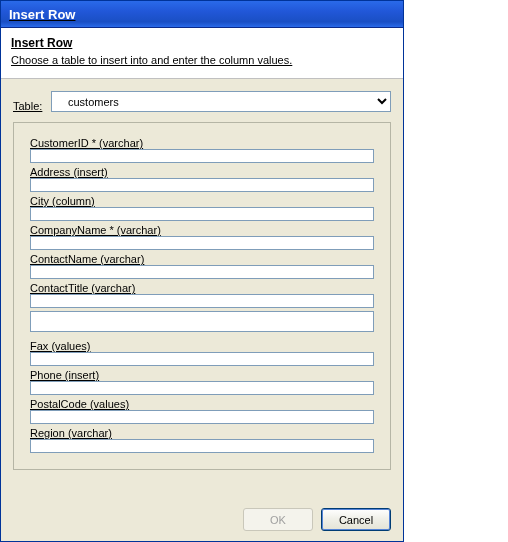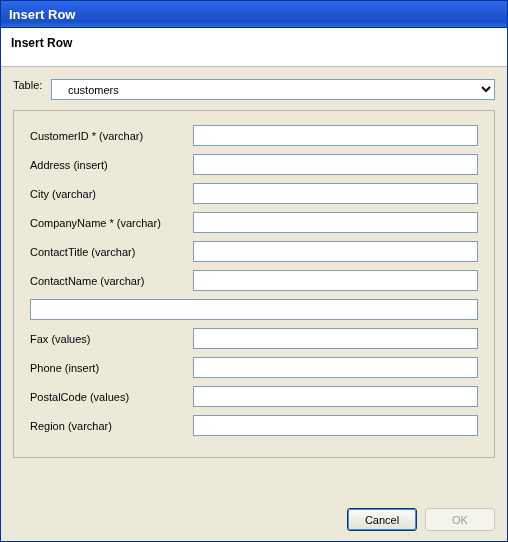--- a/index.html
+++ b/index.html
@@ -1,42 +1,42 @@
 <!DOCTYPE html>
 <html><head>
 <meta charset="utf-8">
 <style>
   html,body{margin:0;padding:0;font-family:Tahoma,Arial,sans-serif;font-size:11px;background:#fff;}
-  .window{width:508px;height:542px;border:1px solid #003399;background:#ece9d8;box-sizing:border-box;position:relative;}
+  .window{width:404px;height:542px;border:1px solid #003399;background:#ece9d8;box-sizing:border-box;position:relative;text-decoration:underline;}
   .titlebar{
     height:26px;
     background: linear-gradient(to bottom,#2a6ae9 0%,#2157d8 40%,#1a4fc4 80%,#2a6ae9 100%);
     color:#fff;font-weight:bold;font-size:13px;
     display:flex;align-items:center;padding:0 8px;
     border-bottom:1px solid #0a2a8a;
   }
   .header-area{background:#fff;border-bottom:1px solid #c0c0c0;padding:8px 10px 12px 10px;}
   .header-area h1{margin:0 0 4px 0;font-size:12px;font-weight:bold;color:#000;}
   .header-area p{margin:0;font-size:11px;color:#000;}
   .body-area{padding:12px 12px 0 12px;}
-  .table-row{display:flex;align-items:flex-start;margin-bottom:10px;}
+  .table-row{display:flex;align-items:flex-end;margin-bottom:10px;}
   .table-row label{width:38px;}
   .select-wrap{flex:1;position:relative;}
   select.table-select{
     width:100%;height:21px;border:1px solid #7f9db9;background:#fff;font:inherit;
     padding-left:12px;box-sizing:border-box;
   }
   .fieldset{
     border:1px solid #b5b5a5;
     background:#ece9d8;
     padding:14px 16px 10px 16px;
     height:348px;
     box-sizing:border-box;
   }
-  .field-row{display:flex;align-items:center;height:21px;margin-bottom:8px;}
+  .field-row{display:flex;height:21px;margin-bottom:8px;flex-direction:column;}
   .field-row:last-child{margin-bottom:12px;}
   .field-label{width:163px;font-size:11px;white-space:nowrap;}
   .field-input{
     flex:1;height:21px;border:1px solid #7f9db9;background:#fff;
     box-sizing:border-box;padding:0 4px;font:inherit;
   }
   .button-bar{
     position:absolute;bottom:10px;right:12px;display:flex;gap:8px;
   }
   .btn{
@@ -57,20 +57,21 @@
 <body>
 
 <div class="window">
 
   <div class="titlebar">
     <span>Insert Row</span>
   </div>
 
   <div class="header-area">
     <h1>Insert Row</h1>
+    <p>Choose a table to insert into and enter the column values.</p>
   </div>
 
   <div class="body-area">
 
     <div class="table-row">
       <label>Table:</label>
       <div class="select-wrap">
         <select class="table-select">
           <option>customers</option>
         </select>
@@ -81,33 +82,33 @@
 
       <div class="field-row">
         <div class="field-label">CustomerID * (varchar)</div>
         <input class="field-input" type="text" value="" style="">
       </div>
       <div class="field-row">
         <div class="field-label">Address (insert)</div>
         <input class="field-input" type="text" value="" style="">
       </div>
       <div class="field-row">
-        <div class="field-label">City (varchar)</div>
+        <div class="field-label">City (column)</div>
         <input class="field-input" type="text" value="" style="">
       </div>
       <div class="field-row">
         <div class="field-label">CompanyName * (varchar)</div>
         <input class="field-input" type="text" value="" style="">
       </div>
       <div class="field-row">
-        <div class="field-label">ContactTitle (varchar)</div>
+        <div class="field-label">ContactName (varchar)</div>
         <input class="field-input" type="text" value="" style="">
       </div>
       <div class="field-row">
-        <div class="field-label">ContactName (varchar)</div>
+        <div class="field-label">ContactTitle (varchar)</div>
         <input class="field-input" type="text" value="" style="">
       </div>
       <div class="field-row">
         <input class="field-input" type="text" value="" style="">
       </div>
       <div class="field-row">
         <div class="field-label">Fax (values)</div>
         <input class="field-input" type="text" value="" style="">
       </div>
       <div class="field-row">
@@ -121,17 +122,17 @@
       <div class="field-row">
         <div class="field-label">Region (varchar)</div>
         <input class="field-input" type="text" value="" style="">
       </div>
 
     </div>
 
   </div>
 
   <div class="button-bar">
+    <button class="btn" disabled="">OK</button>
     <button class="btn cancel">Cancel</button>
-    <button class="btn" disabled="">OK</button>
   </div>
 
 </div>
 
 </body></html>

